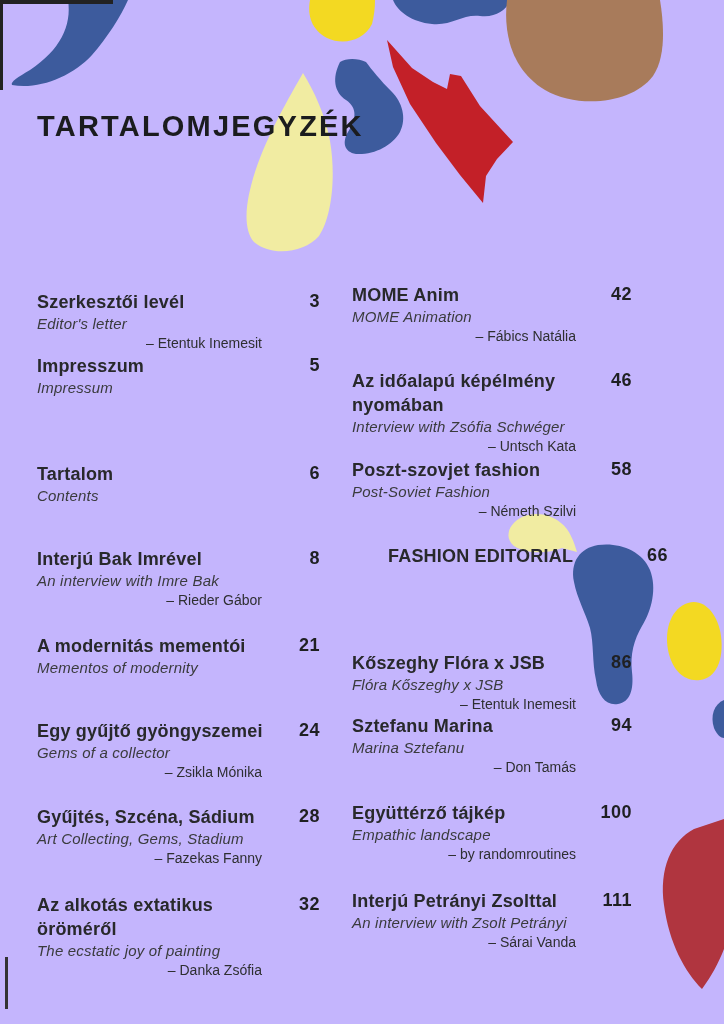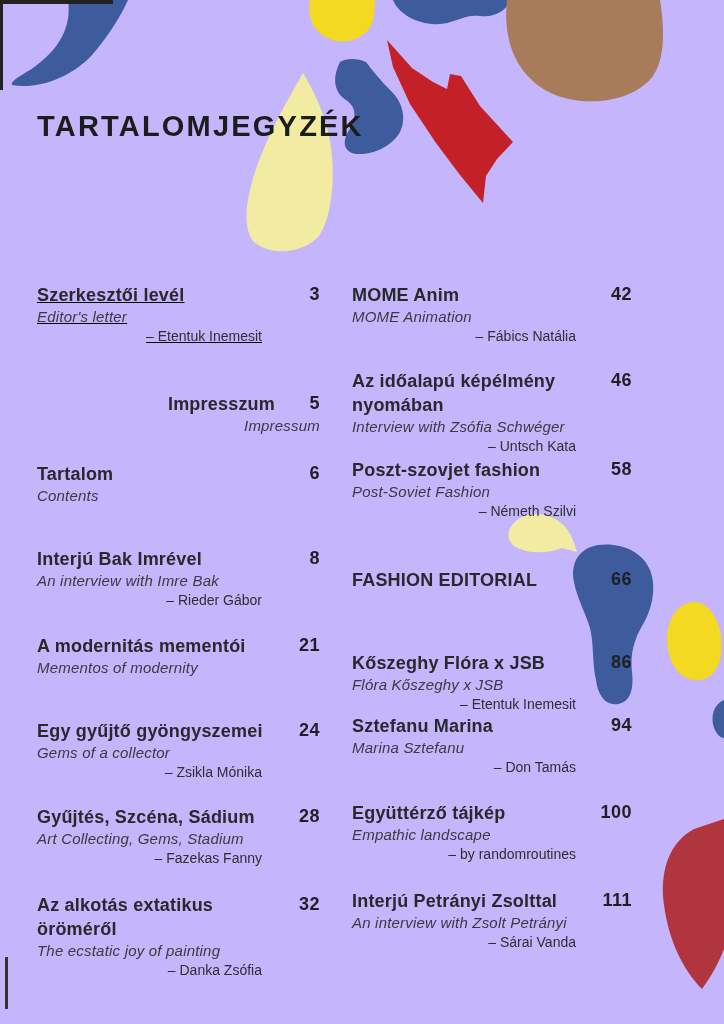--- a/index.html
+++ b/index.html
@@ -60,27 +60,27 @@
     <path d="M522,517 C508,524 504,538 514,546 C526,554 548,554 562,548 L577,552 C574,542 570,530 561,523 C549,513 534,512 522,517 Z" fill="#f1eca2"></path>
     <path d="M598,545 C580,548 570,562 574,582 C577,598 585,612 590,628 C594,644 592,662 596,680 C598,696 606,706 618,704 C630,702 634,690 632,672 C630,654 634,640 642,626 C652,610 657,588 650,570 C642,550 618,542 598,545 Z" fill="#3d5b9d"></path>
     <path d="M688,603 C672,608 664,628 668,650 C672,670 684,682 700,680 C716,678 724,660 721,636 C718,614 704,598 688,603 Z" fill="#f3d922"></path>
     <path d="M724,700 C714,704 710,716 714,728 C717,735 721,738 724,738 Z" fill="#3d5b9d"></path>
     <path d="M724,819 L694,829 C671,841 659,869 664,905 C669,943 685,972 702,989 C711,977 719,962 724,949 Z" fill="#b0353f"></path>
   </svg>
 
   <div class="content">
     <h1 class="page-title">TARTALOMJEGYZÉK</h1>
     <div id="col-left" class="col col-left">
-        <div class="entry" style="top: 283px; text-decoration: underline;">
+        <div class="entry" style="top: 290px;">
           <span class="entry-title">Szerkesztői levél</span>
           <span class="entry-page">3</span>
           <div class="entry-subtitle">Editor's letter</div>
           <div class="entry-author">– Etentuk Inemesit</div>
         </div>
-        <div class="entry" style="top: 392px; text-align: right;">
+        <div class="entry" style="top: 354px;">
           <span class="entry-title">Impresszum</span>
           <span class="entry-page">5</span>
           <div class="entry-subtitle">Impressum</div>
         </div>
         <div class="entry" style="top: 462px;">
           <span class="entry-title">Tartalom</span>
           <span class="entry-page">6</span>
           <div class="entry-subtitle">Contents</div>
         </div>
         <div class="entry" style="top: 547px;">
@@ -125,21 +125,21 @@
           <span class="entry-page">46</span>
           <div class="entry-subtitle">Interview with Zsófia Schwéger</div>
           <div class="entry-author">– Untsch Kata</div>
         </div>
         <div class="entry" style="top: 458px;">
           <span class="entry-title">Poszt-szovjet fashion</span>
           <span class="entry-page">58</span>
           <div class="entry-subtitle">Post-Soviet Fashion</div>
           <div class="entry-author">– Németh Szilvi</div>
         </div>
-        <div class="entry" style="top: 568px;">
+        <div class="entry" style="top: 544px; margin-left: 36px;">
           <span class="entry-title">FASHION EDITORIAL</span>
           <span class="entry-page">66</span>
         </div>
         <div class="entry" style="top: 651px;">
           <span class="entry-title">Kőszeghy Flóra x JSB</span>
           <span class="entry-page">86</span>
           <div class="entry-subtitle">Flóra Kőszeghy x JSB</div>
           <div class="entry-author">– Etentuk Inemesit</div>
         </div>
         <div class="entry" style="top: 714px;">

